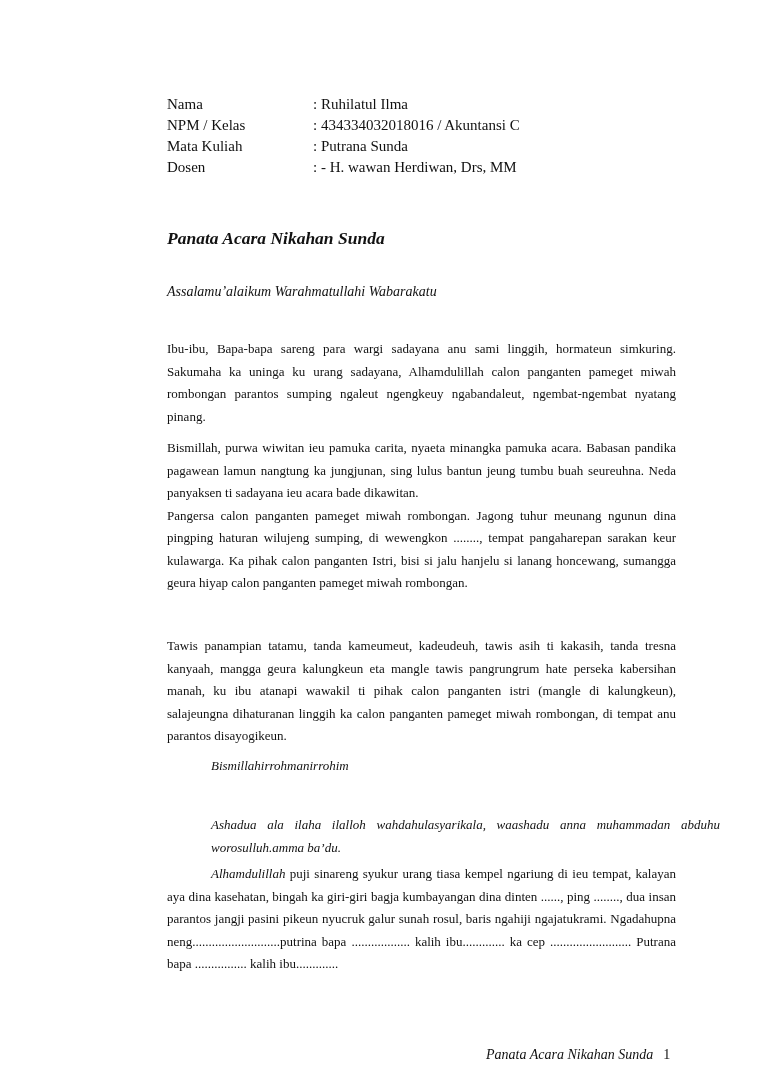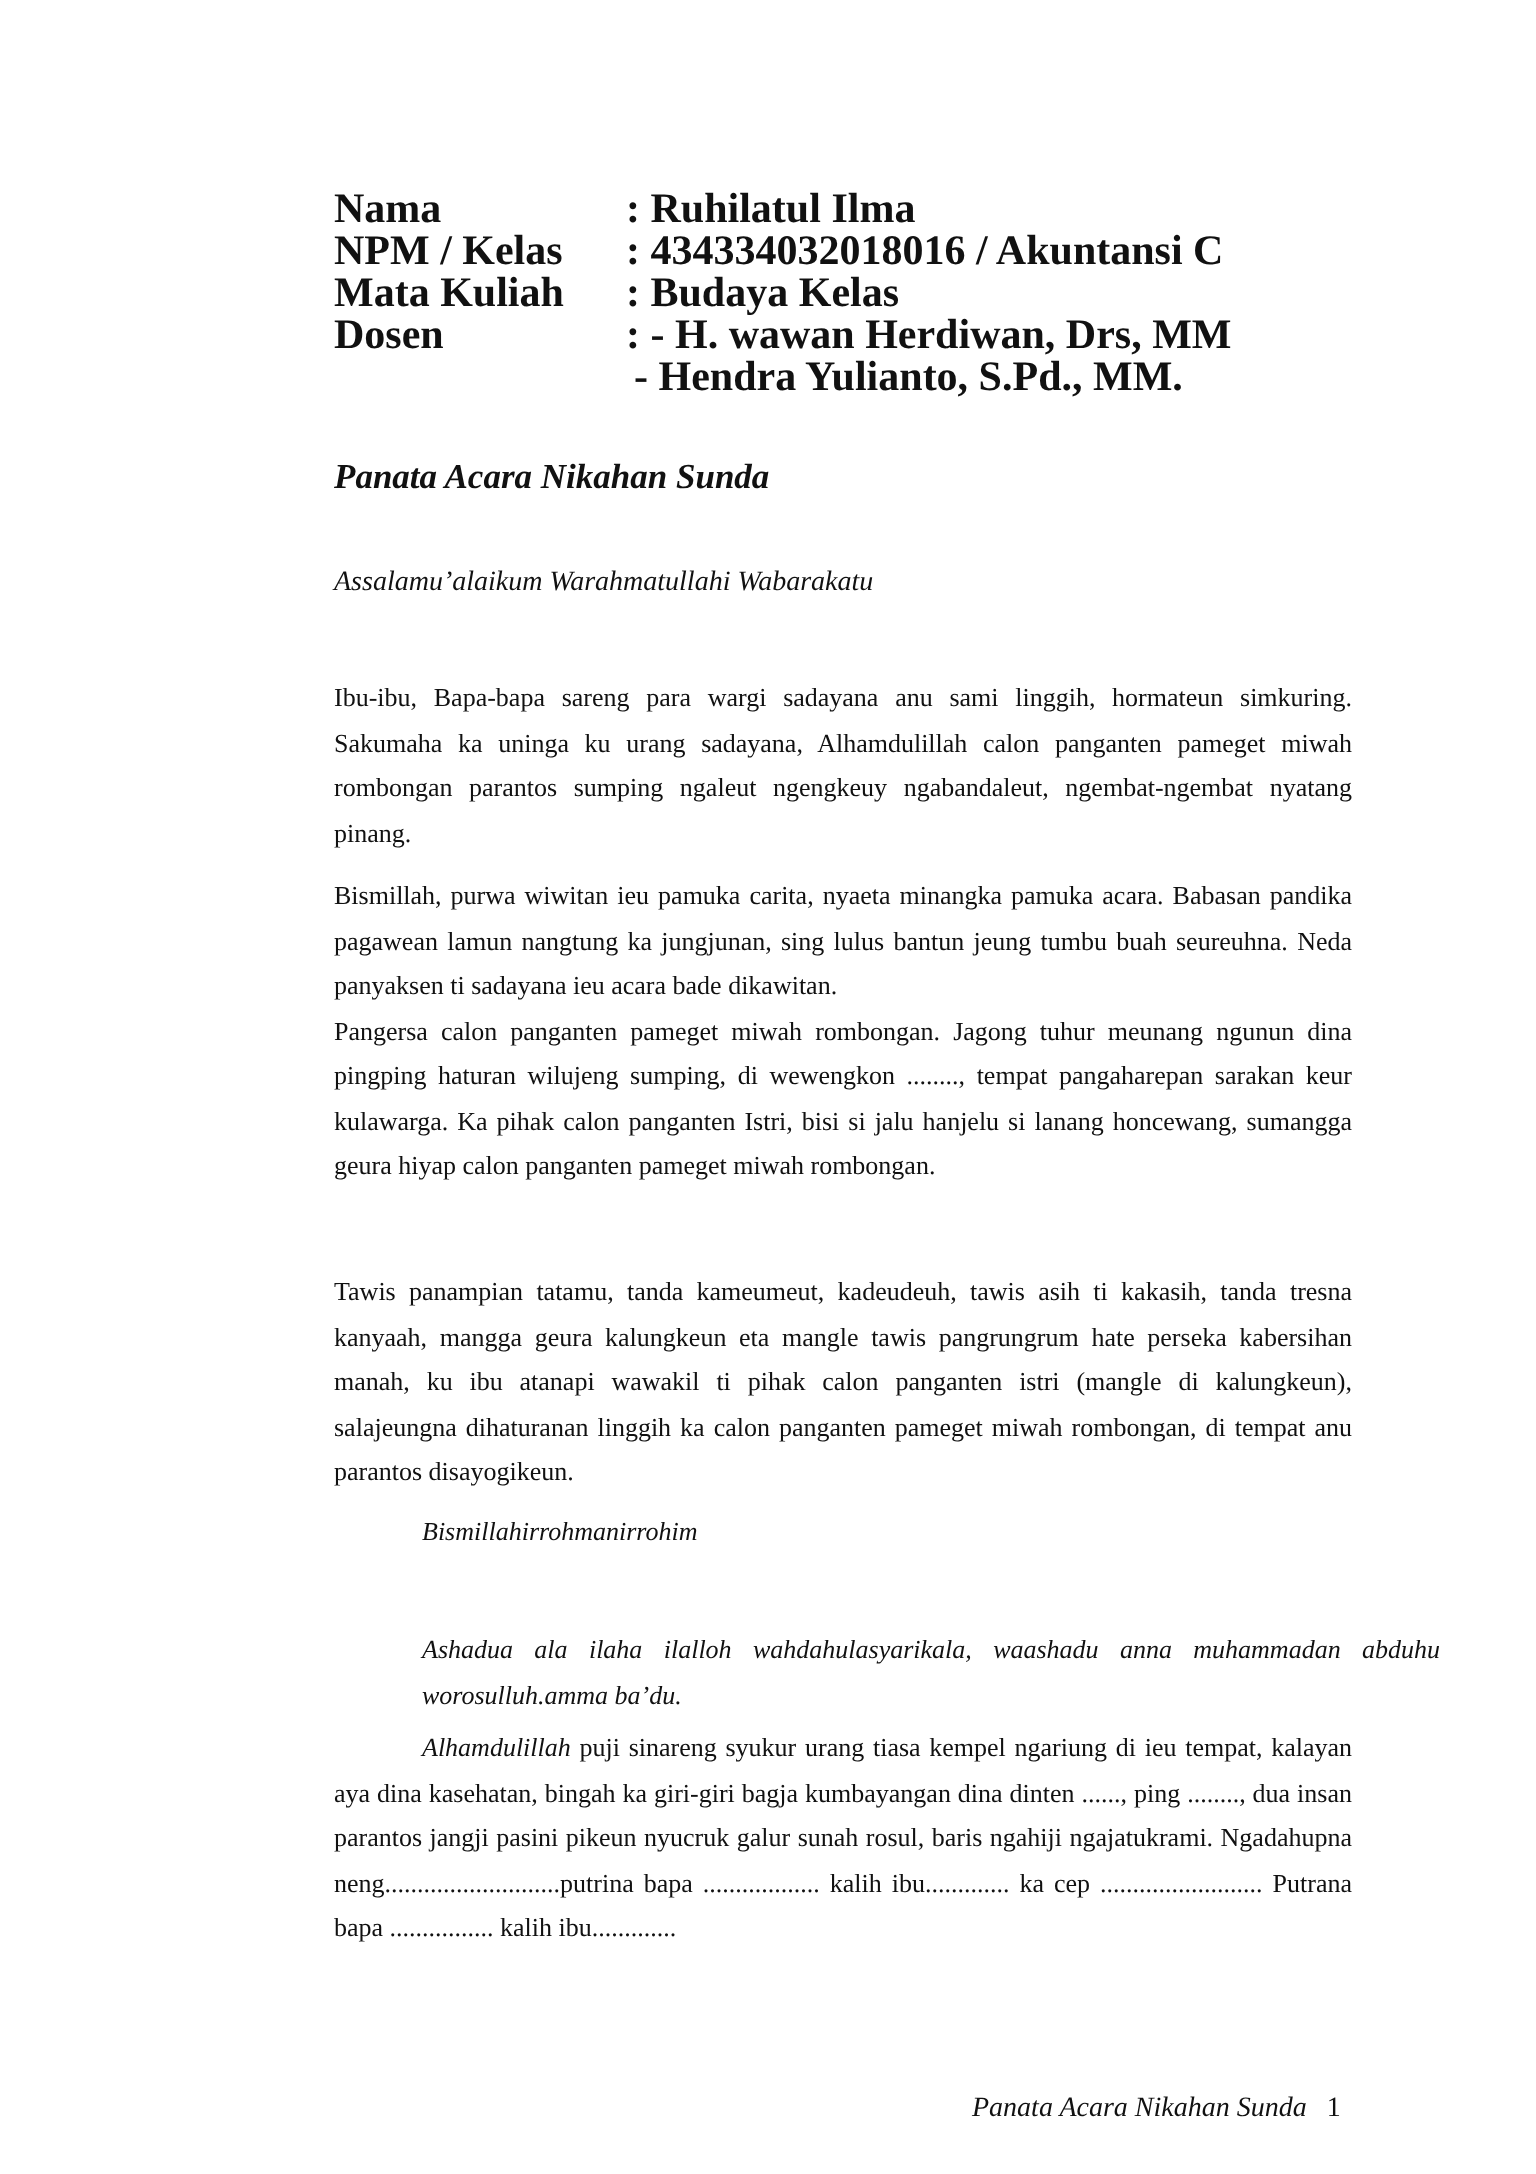--- a/index.html
+++ b/index.html
@@ -1,19 +1,19 @@
 <!DOCTYPE html>
 <html><head>
   <meta charset="utf-8">
   <style>
     html, body { margin: 0; padding: 0; background: #ffffff; }
     body { width: 768px; height: 1087px; position: relative; overflow: hidden;
            font-family: "Liberation Serif", serif; color: #111111; }
     .page { position: absolute; left: 0; top: 0; width: 768px; height: 1087px; background: #fff; }
-    .info { position: absolute; left: 167px; top: 94px; font-weight: bold; font-size: 21px; line-height: 21px; }
+    .info { position: absolute; left: 167px; top: 94px; font-weight: normal; font-size: 15px; line-height: 21px; }
     .info-row { display: flex; height: 21px; }
     .info-label { width: 146px; }
     .info-value { white-space: nowrap; }
     .info-cont { padding-left: 150px; }
     .title { position: absolute; left: 167px; top: 228px; font-size: 17.5px; font-weight: bold; font-style: italic; }
     .greeting { position: absolute; left: 167px; top: 284px; font-size: 14px; font-style: italic; }
     .para { position: absolute; left: 167px; width: 509px; font-size: 13px; line-height: 22.5px;
             text-align: justify; }
     .para p { margin: 0; }
     .it { font-style: italic; margin-left: 44px; }
@@ -30,28 +30,25 @@
     <div class="info-row">
       <span class="info-label">Nama</span>
       <span class="info-value">: Ruhilatul Ilma</span>
     </div>
     <div class="info-row">
       <span class="info-label">NPM / Kelas</span>
       <span class="info-value">: 434334032018016 / Akuntansi  C</span>
     </div>
     <div class="info-row">
       <span class="info-label">Mata Kuliah</span>
-      <span class="info-value">: Budaya  Kelas</span>
+      <span class="info-value">: Putrana  Sunda</span>
     </div>
     <div class="info-row">
       <span class="info-label">Dosen</span>
       <span class="info-value">: - H. wawan Herdiwan, Drs, MM</span>
-    </div>
-    <div class="info-row info-cont">
-      <span class="info-value">- Hendra  Yulianto, S.Pd., MM.</span>
     </div>
   </div>
 
   <div class="title">Panata Acara Nikahan Sunda</div>
 
   <div class="greeting">Assalamu’alaikum Warahmatullahi Wabarakatu</div>
 
   <div class="para" style="top:338px;">
     <p>Ibu-ibu, Bapa-bapa sareng para wargi sadayana anu sami linggih, hormateun simkuring. Sakumaha ka uninga ku urang sadayana, Alhamdulillah calon panganten pameget miwah rombongan parantos sumping ngaleut ngengkeuy ngabandaleut, ngembat-ngembat nyatang pinang.</p>
   </div>

